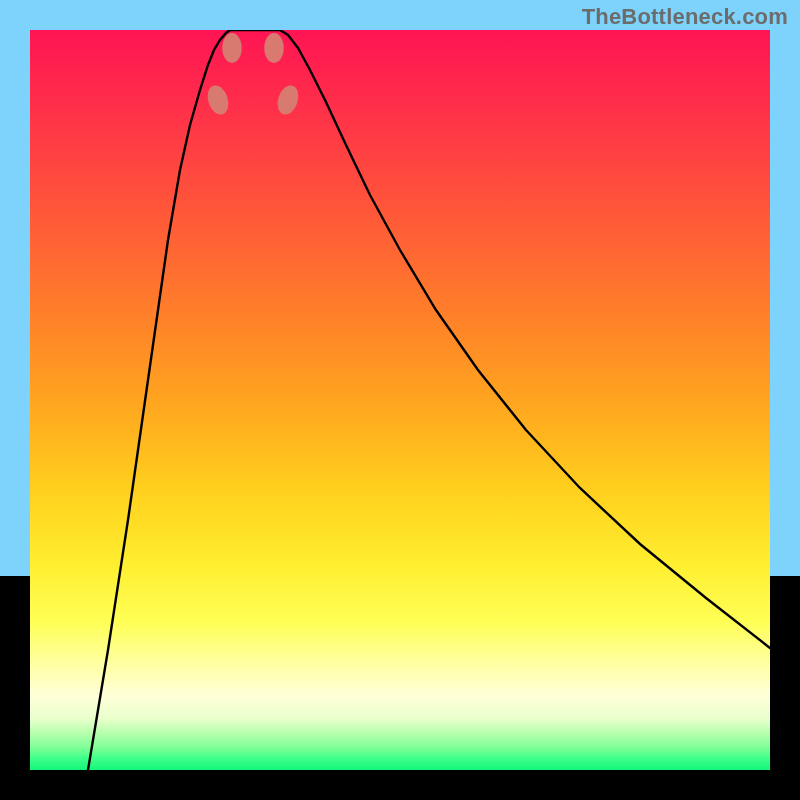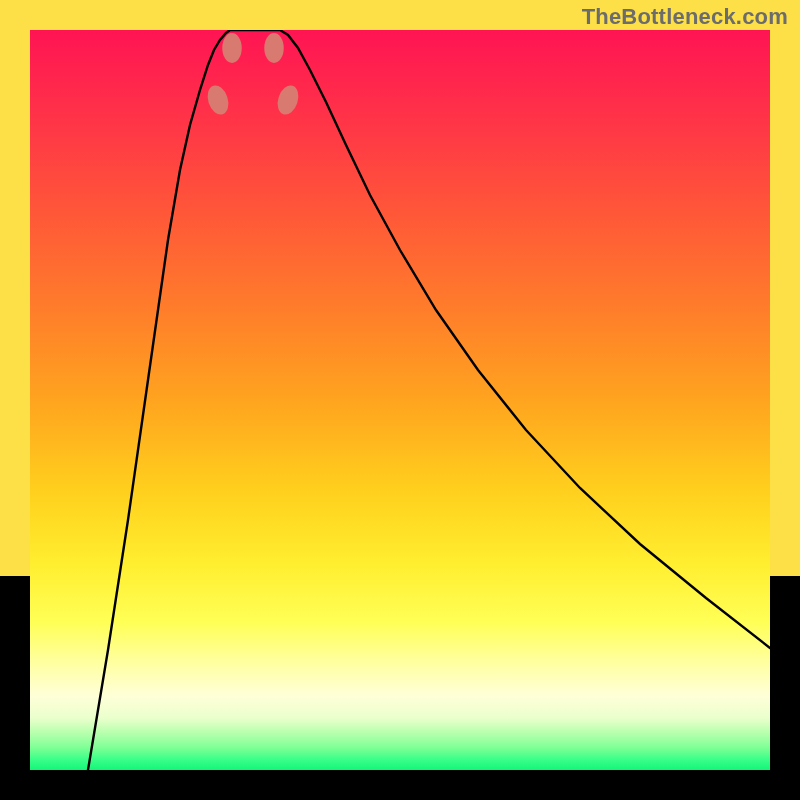--- a/index.html
+++ b/index.html
@@ -7,21 +7,21 @@
     padding: 0;
     width: 800px;
     height: 800px;
     background: #000000;
     overflow: hidden;
   }
   .container {
     position: relative;
     width: 800px;
     height: 576px;
-    background: #fde047;
+    background: #7dd3fc;
   }
   .watermark {
     position: absolute;
     top: 4px;
     right: 12px;
     font-family: Arial, Helvetica, sans-serif;
     font-size: 22px;
     font-weight: 600;
     color: #6c6c6c;
     letter-spacing: 0.2px;

